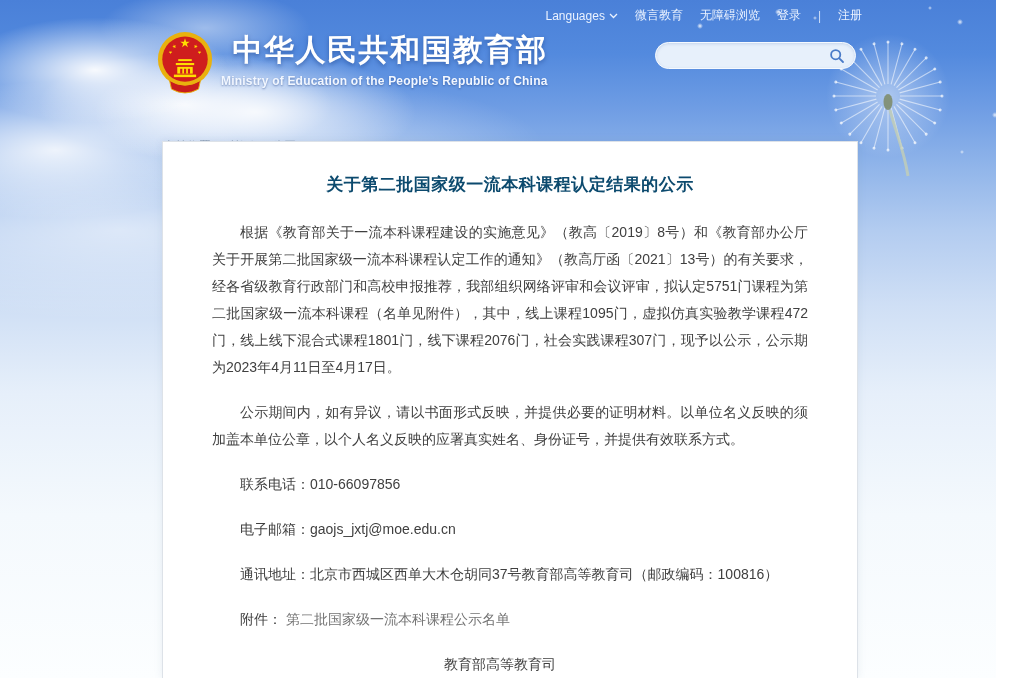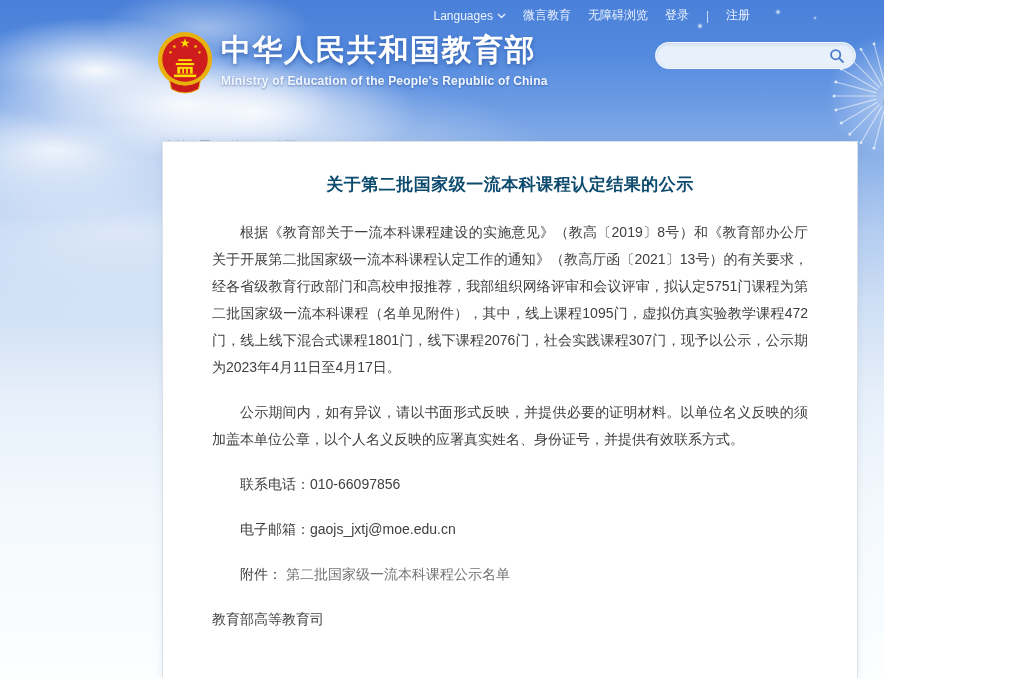--- a/index.html
+++ b/index.html
@@ -1,20 +1,20 @@
 <!DOCTYPE html>
 <html><head>
 <meta charset="utf-8">
 <style>
   * { margin:0; padding:0; box-sizing:border-box; }
   html,body { width:1024px; height:678px; overflow:hidden; }
   body { font-family:"Liberation Sans","DejaVu Sans",sans-serif; }
 
   .page {
-    position:relative; width:884px; height:678px; overflow:hidden;
+    position:relative; width:996px; height:678px; overflow:hidden;
     background:linear-gradient(180deg,
       #4a80d8 0%, #538ade 8%, #6f9de4 16%, #92b6ea 25%,
       #b3ccf0 34%, #cfdff5 45%, #e6effa 58%, #f4f9fd 76%, #fcfeff 100%);
   }
 
   
   .clouds {
     position:absolute; left:0; top:0; width:1024px; height:340px; pointer-events:none;
     background:
       radial-gradient(ellipse 190px 75px at 95px 70px,  rgba(255,255,255,.95), rgba(255,255,255,0) 70%),
@@ -45,21 +45,21 @@
   }
   .top-links a { color:#eaf2ff; text-decoration:none; display:inline-flex; align-items:center; gap:4px; cursor:pointer; }
   .top-links .divider { color:#cfdff7; }
 
   
   .logo { position:absolute; left:156px; top:30px; display:flex; cursor:pointer; }
   .emblem { width:58px; height:66px; flex:0 0 auto; }
   .logo-text { margin-left:7px; }
   .site-title {
     font-size:30px; font-weight:bold; color:#ffffff; letter-spacing:1.5px;
-    text-shadow:0 2px 4px rgba(25,60,130,.5); line-height:1.35; white-space:nowrap;
+    text-shadow:0 2px 4px rgba(25,60,130,.5); line-height:1.35; white-space:nowrap;text-align:right;
   }
   .site-subtitle {
     font-size:12px; font-weight:bold; color:#f2f7ff; letter-spacing:.2px;
     text-shadow:0 1px 2px rgba(25,60,130,.5); margin-top:3px; white-space:nowrap;
   }
 
   
   .search-pill {
     position:absolute; left:655px; top:42px; width:201px; height:27px;
     background:#e7f0fb; border:1px solid #f6faff; border-radius:14px;
@@ -86,21 +86,21 @@
     box-shadow:0 0 8px rgba(90,120,160,.12);
     padding:0 49px;
   }
   .article-title {
     text-align:center; font-size:17px; font-weight:bold; color:#0c4a6e;
     margin:31px 0 23px; letter-spacing:.5px;
   }
   .body { font-size:14px; color:#3f3f3f; line-height:27px; margin:0 0 18px; }
   .indent { text-indent:2em; text-align:justify;margin-top:12px; }
   .attachment a { color:#737373; text-decoration:none; cursor:pointer; }
-  .sign { text-align:left; margin-right:20px; }
+  .sign { text-align:center; margin-right:20px; }
 </style>
 </head>
 <body>
 
 <div class="page">
 
   <div class="clouds"></div>
 
   <svg class="dandelion" width="160" height="165" viewBox="0 0 160 165">
     <defs>
@@ -203,20 +203,21 @@
   </div>
 
   <div class="panel">
     <h1 class="article-title">关于第二批国家级一流本科课程认定结果的公示</h1>
 
     <p class="body indent">根据《教育部关于一流本科课程建设的实施意见》（教高〔2019〕8号）和《教育部办公厅关于开展第二批国家级一流本科课程认定工作的通知》（教高厅函〔2021〕13号）的有关要求，经各省级教育行政部门和高校申报推荐，我部组织网络评审和会议评审，拟认定5751门课程为第二批国家级一流本科课程（名单见附件），其中，线上课程1095门，虚拟仿真实验教学课程472门，线上线下混合式课程1801门，线下课程2076门，社会实践课程307门，现予以公示，公示期为2023年4月11日至4月17日。</p>
     <p class="body indent">公示期间内，如有异议，请以书面形式反映，并提供必要的证明材料。以单位名义反映的须加盖本单位公章，以个人名义反映的应署真实姓名、身份证号，并提供有效联系方式。</p>
 
     <p class="body indent">联系电话：010-66097856</p>
     <p class="body indent">电子邮箱：gaojs_jxtj@moe.edu.cn</p>
+    <p class="body indent">通讯地址：北京市西城区西单大木仓胡同37号教育部高等教育司（邮政编码：100816）</p>
 
     <p class="body indent attachment">
       <span>附件：</span>
       <a>第二批国家级一流本科课程公示名单</a>
     </p>
 
     <p class="body sign">教育部高等教育司</p>
 
   </div>
 

